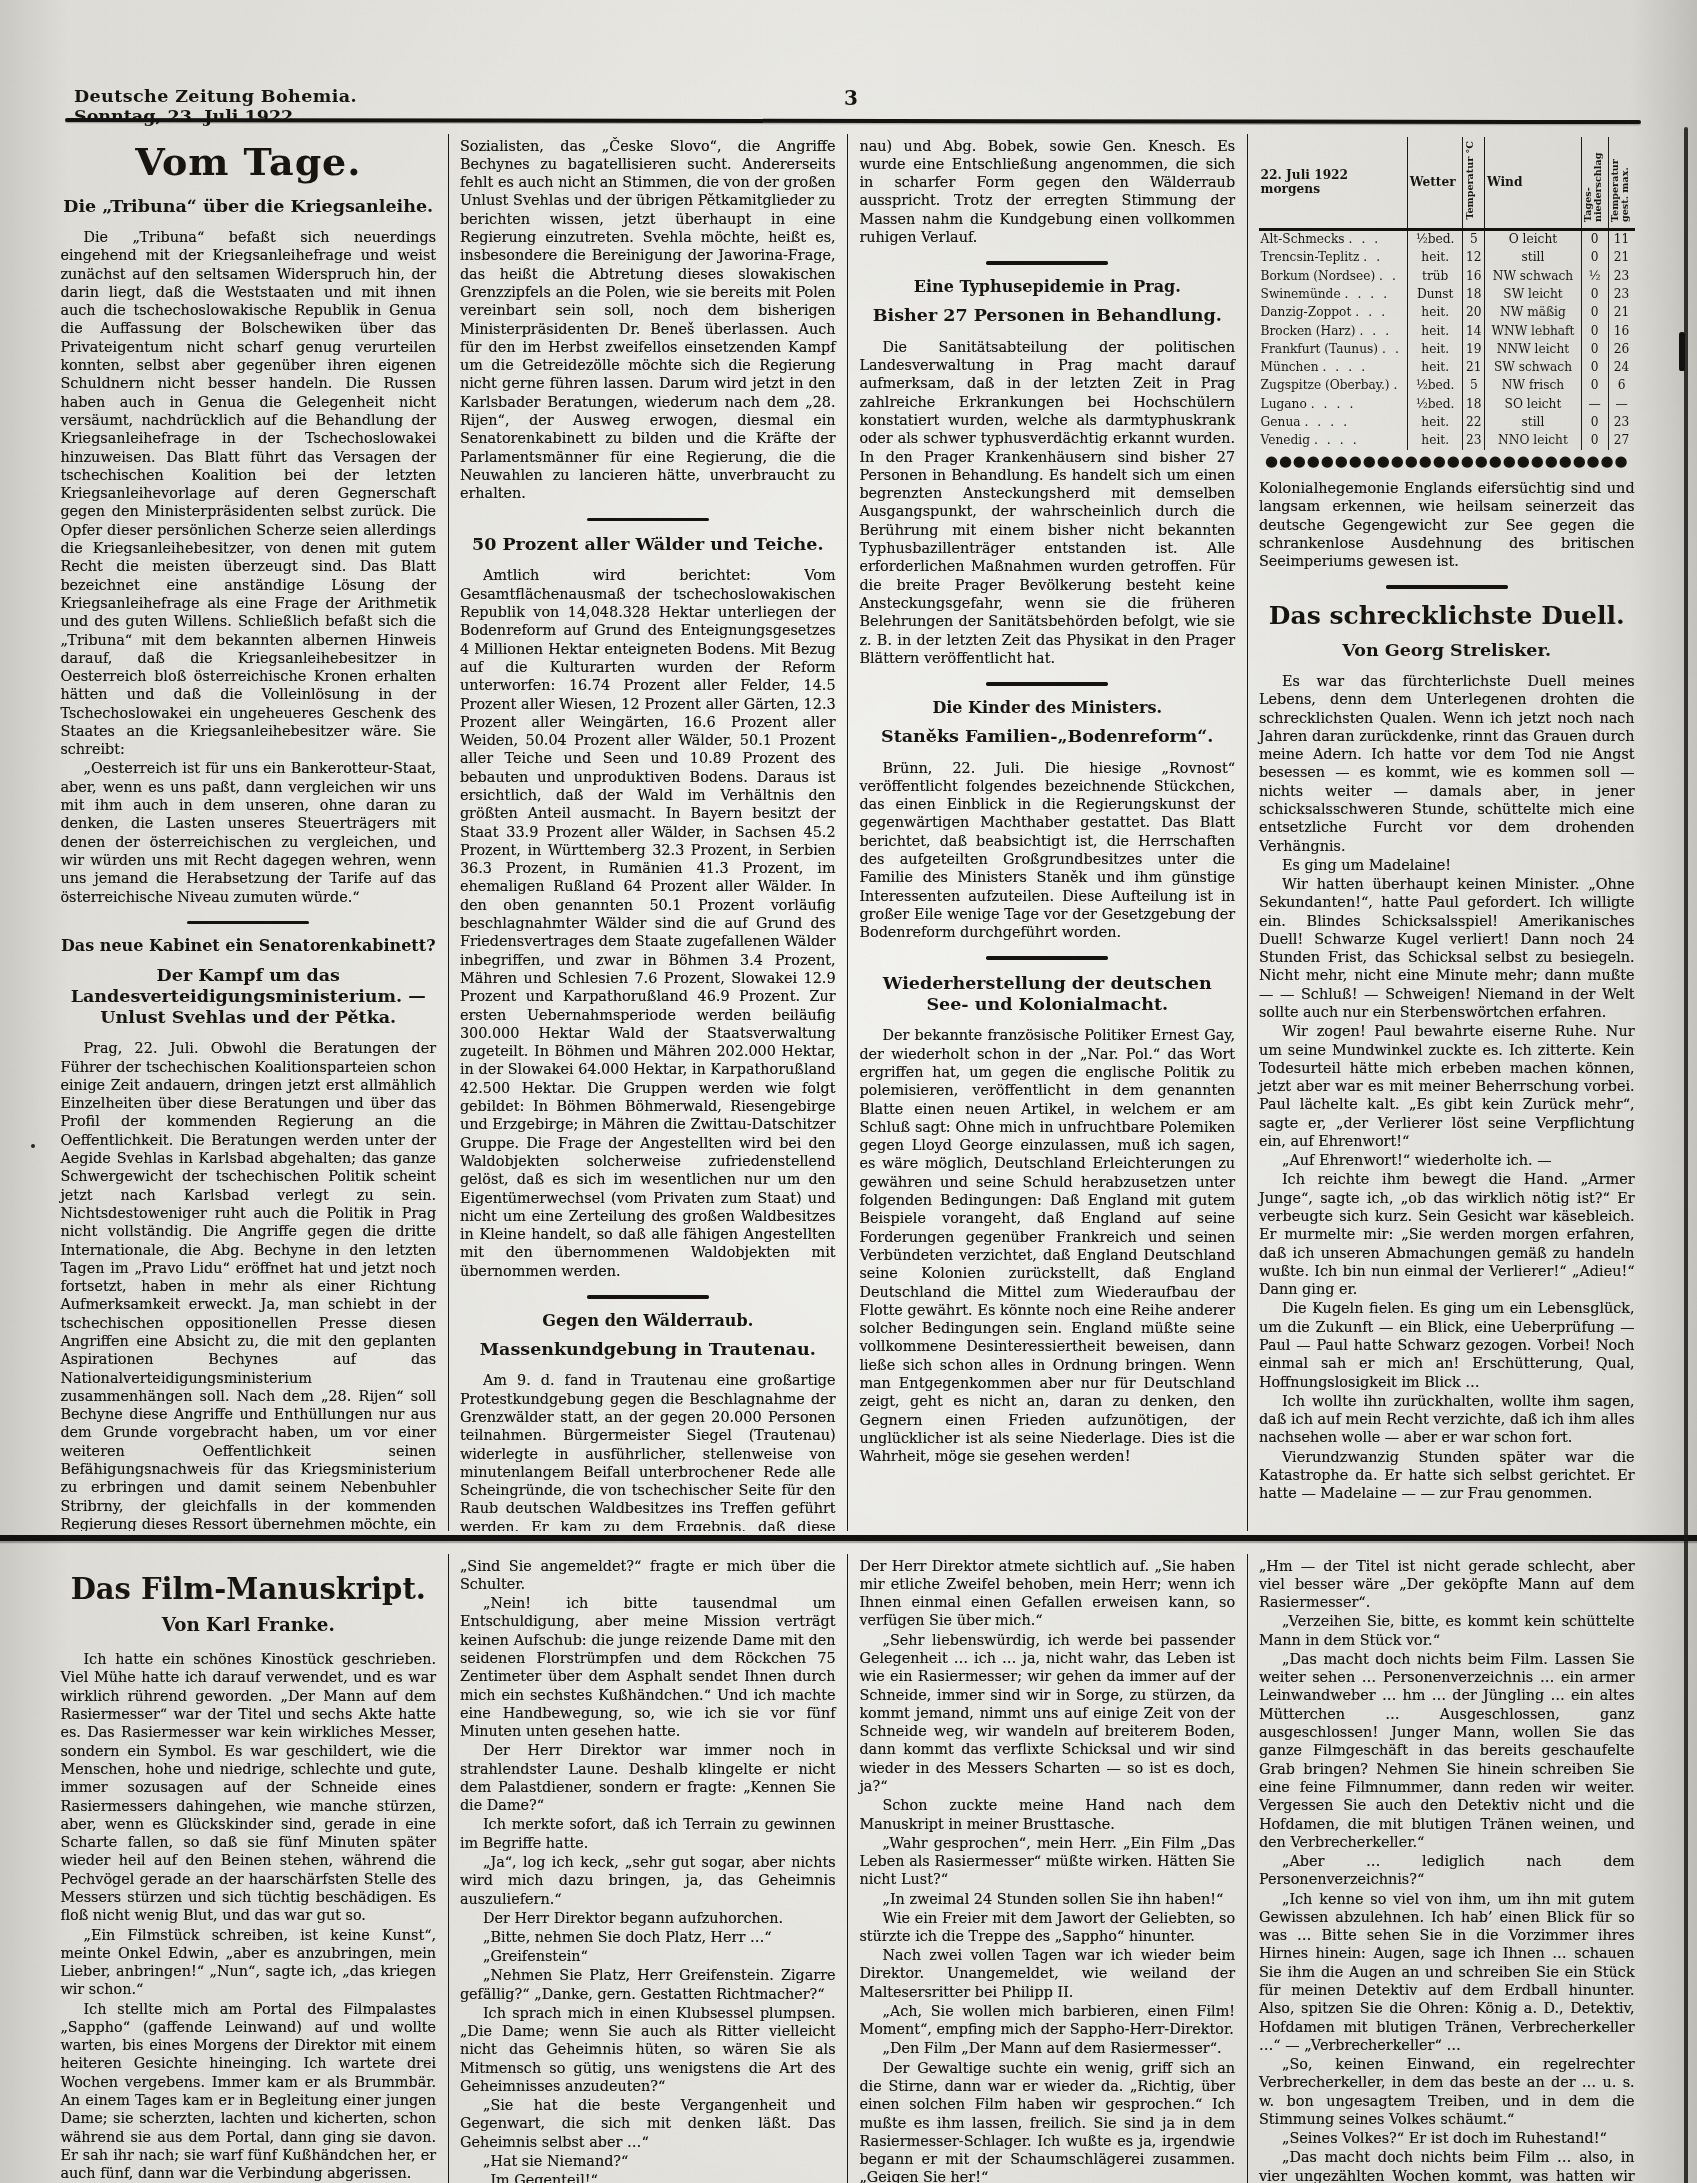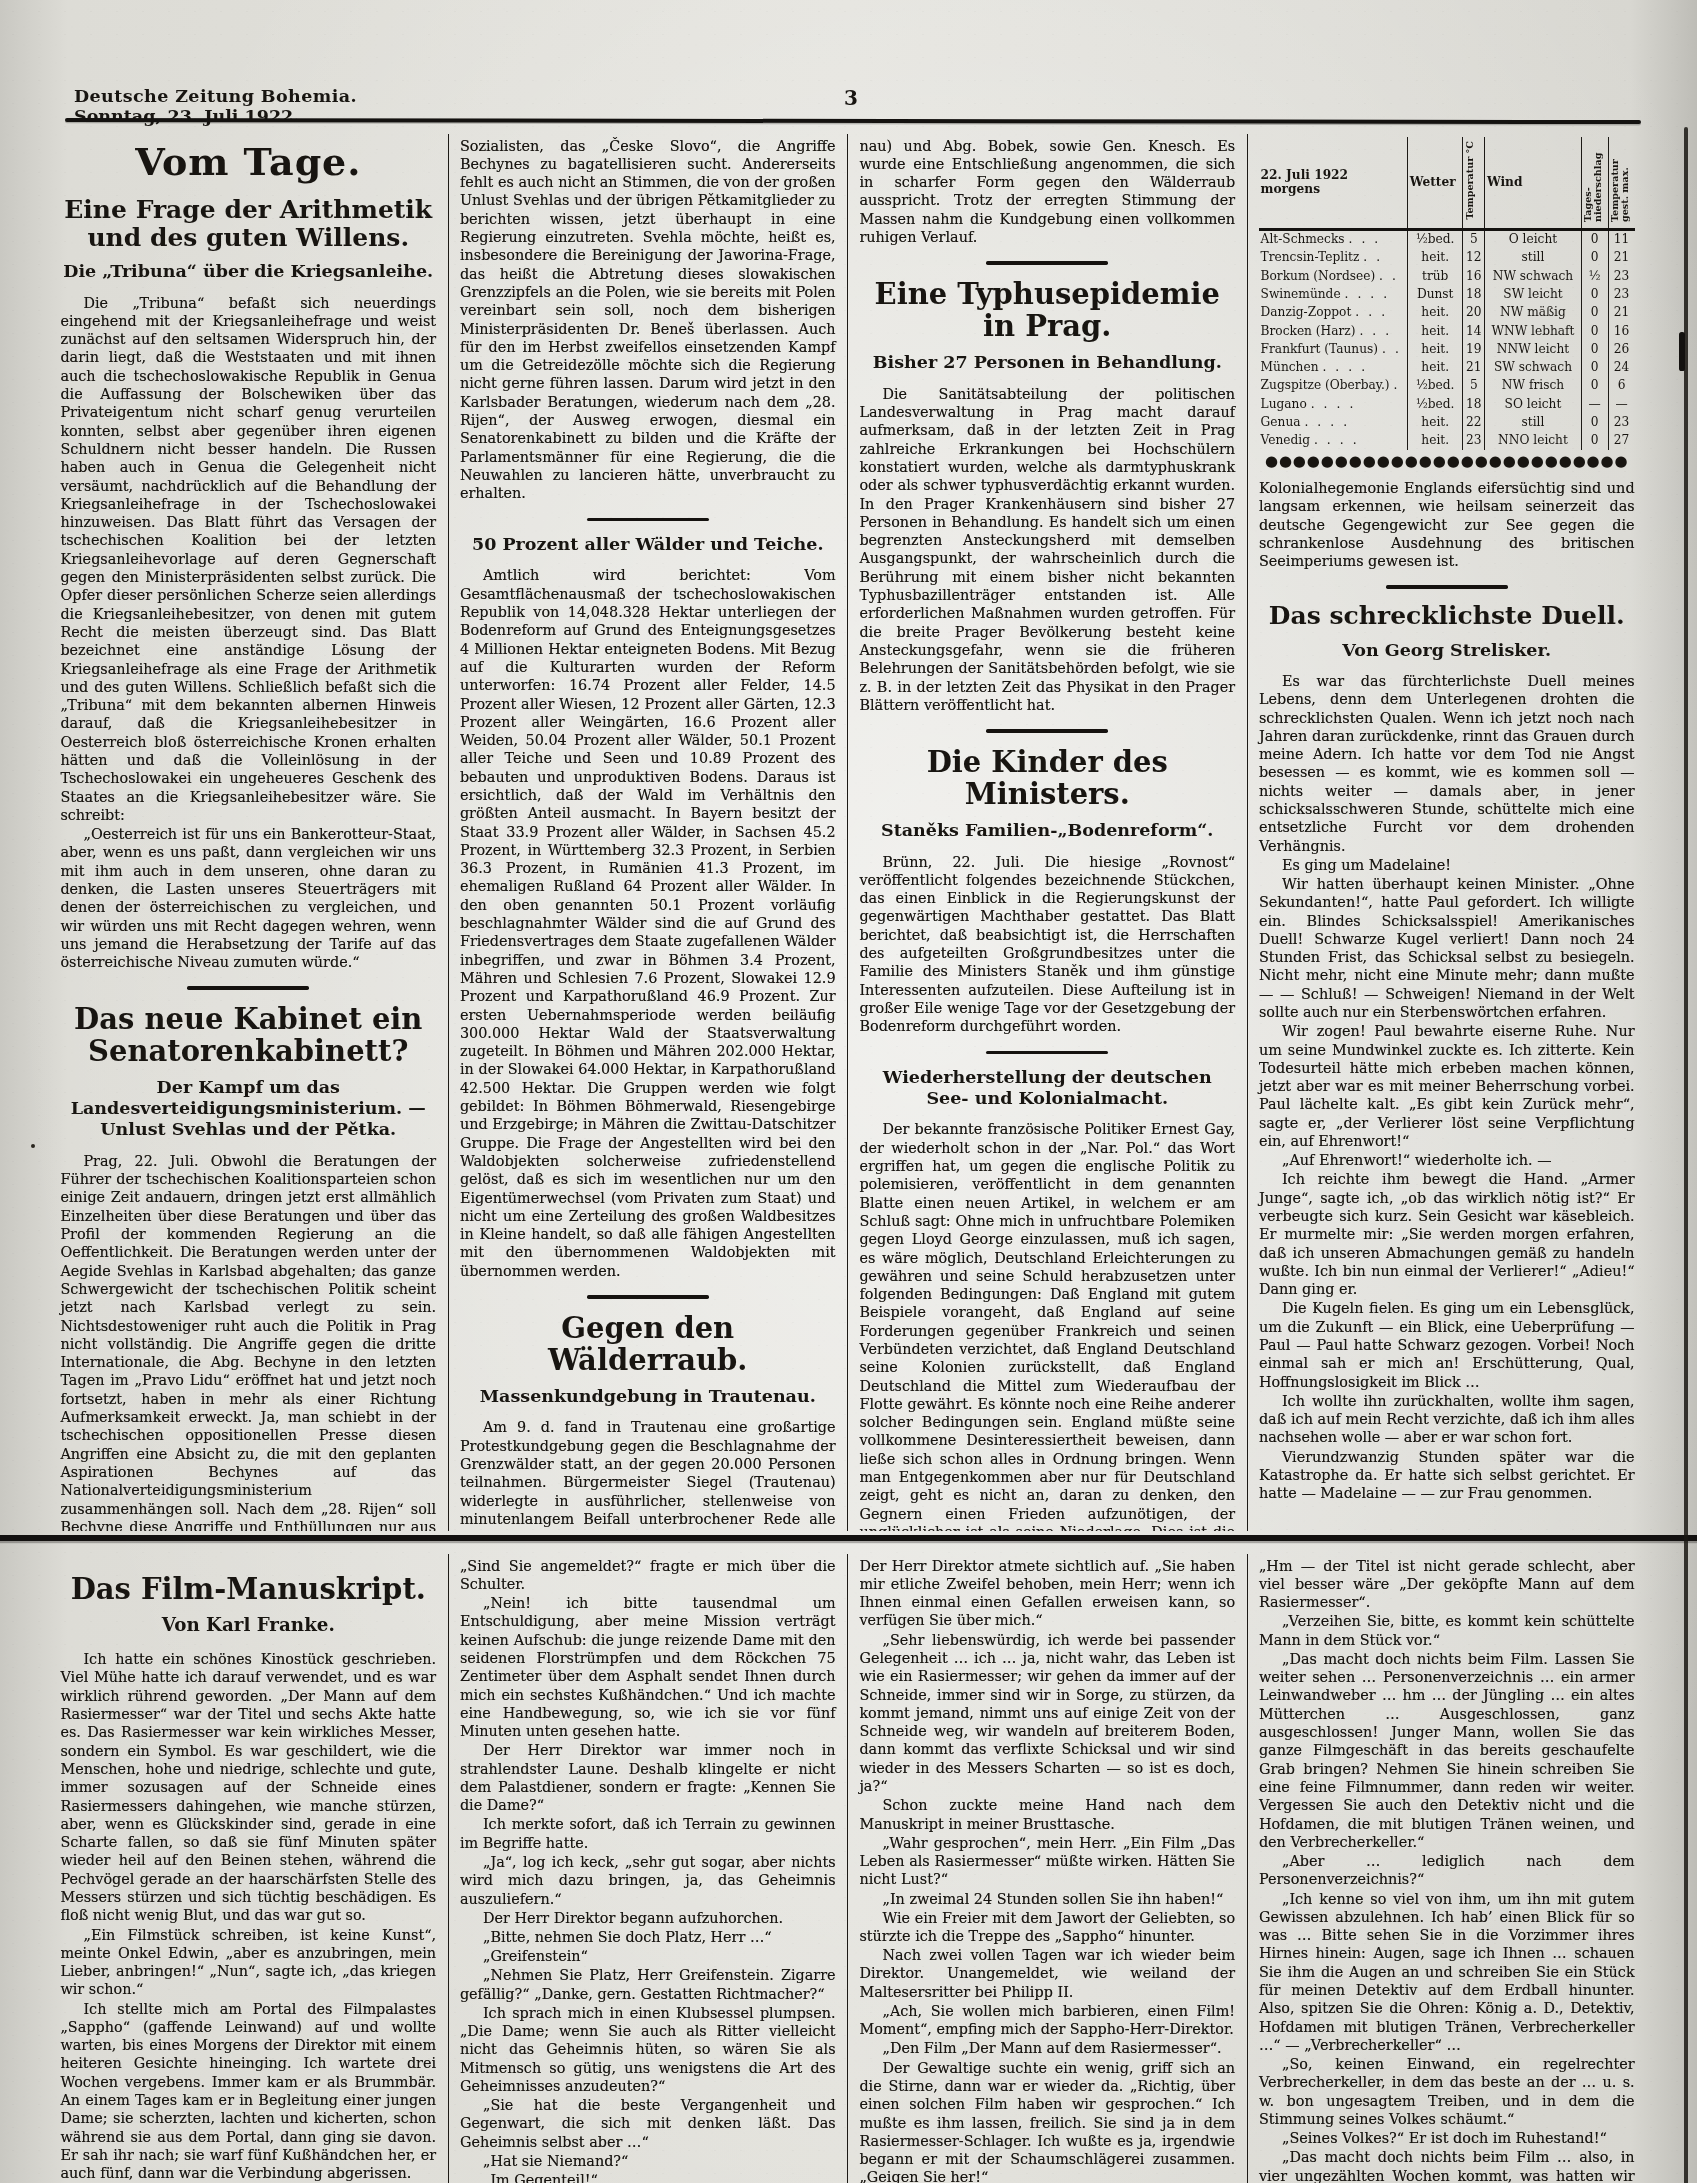--- a/index.html
+++ b/index.html
@@ -24,21 +24,21 @@
     border-radius:2.6px;transform:rotate(.08deg);box-shadow:0 1.3px 0 rgba(20,18,16,.25);}
   
   .main{position:absolute;top:134px;left:49px;right:52px;height:1397px;display:flex;overflow:hidden;}
   .col{flex:1 1 0;padding:2.6px 11.4px 0 11.4px;overflow:hidden;text-align:justify;}
   .col + .col{border-left:1.7px solid #1d1a16;}
   .para{font-size:14.4px;line-height:18.3px;margin:0 0 0.9px 0;text-indent:1.6em;
     text-shadow:0 0 0.4px rgba(24,21,17,.55);}
   .cont .para:first-child{text-indent:0;}
   .vomtage{font-size:38px;font-weight:bold;text-align:center;margin:2.6px 0 11.4px 0;letter-spacing:0.9px;}
   .headline{font-size:25px;font-weight:bold;text-align:center;line-height:1.12;margin:10.5px 0 9.6px 0;}
-  .headline.small{font-size:29px;text-align:center;}
+  .headline.small{font-size:16px;text-align:center;}
   .subhead{font-size:17.5px;font-weight:bold;text-align:center;line-height:1.2;margin:0 0 11.4px 0;}
   .divider{width:122px;height:3.5px;background:#15120f;margin:15px auto 13px auto;border-radius:1.7px;}
   .dotrule{text-align:center;font-size:15px;letter-spacing:0.9px;line-height:13px;margin:4.4px 0 11.4px 0;
     overflow:hidden;white-space:nowrap;font-weight:bold;}
   
   .weather-head{font-size:27px;font-weight:bold;text-align:center;margin:0.9px 0 6.1px 0;letter-spacing:0.4px;}
   table.weather{width:100%;border-collapse:collapse;font-size:12.2px;margin:0 0 3.5px 0;
     font-family:"DejaVu Serif","Liberation Serif",serif;}
   table.weather th{font-weight:bold;border-bottom:3.5px solid #141210;padding:2.6px 1.7px;vertical-align:middle;}
   table.weather th.vert span{writing-mode:vertical-rl;transform:rotate(180deg);display:inline-block;
@@ -71,21 +71,20 @@
     <span class="mast-name">Deutsche Zeitung Bohemia.</span>
     <span class="mast-page">3</span>
     <span class="mast-date">Sonntag, 23. Juli 1922.</span>
   </div>
   <div class="headrule"></div>
 
   <div class="main">
 
     <div class="col">
       <div class="vomtage">Vom Tage.</div>
-      <div class="headline">Eine Frage der Arithmetik und des guten Willens.</div>
       <div class="subhead">Die „Tribuna“ über die Kriegsanleihe.</div>
       <div>
           <p class="para">Die „Tribuna“ befaßt sich neuerdings eingehend mit der Kriegsanleihefrage und weist zunächst auf den seltsamen Widerspruch hin, der darin liegt, daß die Weststaaten und mit ihnen auch die tschechoslowakische Republik in Genua die Auffassung der Bolschewiken über das Privateigentum nicht scharf genug verurteilen konnten, selbst aber gegenüber ihren eigenen Schuldnern nicht besser handeln. Die Russen haben auch in Genua die Gelegenheit nicht versäumt, nachdrücklich auf die Behandlung der Kriegsanleihefrage in der Tschechoslowakei hinzuweisen. Das Blatt führt das Versagen der tschechischen Koalition bei der letzten Kriegsanleihevorlage auf deren Gegnerschaft gegen den Ministerpräsidenten selbst zurück. Die Opfer dieser persönlichen Scherze seien allerdings die Kriegsanleihebesitzer, von denen mit gutem Recht die meisten überzeugt sind. Das Blatt bezeichnet eine anständige Lösung der Kriegsanleihefrage als eine Frage der Arithmetik und des guten Willens. Schließlich befaßt sich die „Tribuna“ mit dem bekannten albernen Hinweis darauf, daß die Kriegsanleihebesitzer in Oesterreich bloß österreichische Kronen erhalten hätten und daß die Volleinlösung in der Tschechoslowakei ein ungeheueres Geschenk des Staates an die Kriegsanleihebesitzer wäre. Sie schreibt:</p>
           <p class="para">„Oesterreich ist für uns ein Bankerotteur-Staat, aber, wenn es uns paßt, dann vergleichen wir uns mit ihm auch in dem unseren, ohne daran zu denken, die Lasten unseres Steuerträgers mit denen der österreichischen zu vergleichen, und wir würden uns mit Recht dagegen wehren, wenn uns jemand die Herabsetzung der Tarife auf das österreichische Niveau zumuten würde.“</p>
         </div>
       <div class="divider"></div>
       <div class="headline small">Das neue Kabinet ein Senatorenkabinett?</div>
       <div class="subhead">Der Kampf um das Landesverteidigungsministerium. — Unlust Svehlas und der Pětka.</div>
       <div>
           <p class="para">Prag, 22. Juli. Obwohl die Beratungen der Führer der tschechischen Koalitionsparteien schon einige Zeit andauern, dringen jetzt erst allmählich Einzelheiten über diese Beratungen und über das Profil der kommenden Regierung an die Oeffentlichkeit. Die Beratungen werden unter der Aegide Svehlas in Karlsbad abgehalten; das ganze Schwergewicht der tschechischen Politik scheint jetzt nach Karlsbad verlegt zu sein. Nichtsdestoweniger ruht auch die Politik in Prag nicht vollständig. Die Angriffe gegen die dritte Internationale, die Abg. Bechyne in den letzten Tagen im „Pravo Lidu“ eröffnet hat und jetzt noch fortsetzt, haben in mehr als einer Richtung Aufmerksamkeit erweckt. Ja, man schiebt in der tschechischen oppositionellen Presse diesen Angriffen eine Absicht zu, die mit den geplanten Aspirationen Bechynes auf das Nationalverteidigungsministerium zusammenhängen soll. Nach dem „28. Rijen“ soll Bechyne diese Angriffe und Enthüllungen nur aus dem Grunde vorgebracht haben, um vor einer weiteren Oeffentlichkeit seinen Befähigungsnachweis für das Kriegsministerium zu erbringen und damit seinem Nebenbuhler Stribrny, der gleichfalls in der kommenden Regierung dieses Ressort übernehmen möchte, ein Schnippchen zu schlagen. Diese Vermutungen des „28. Rijen“ werden einigermaßen durch die Tatsache unterstrichen, daß das führende Blatt der tschechischen</p>

